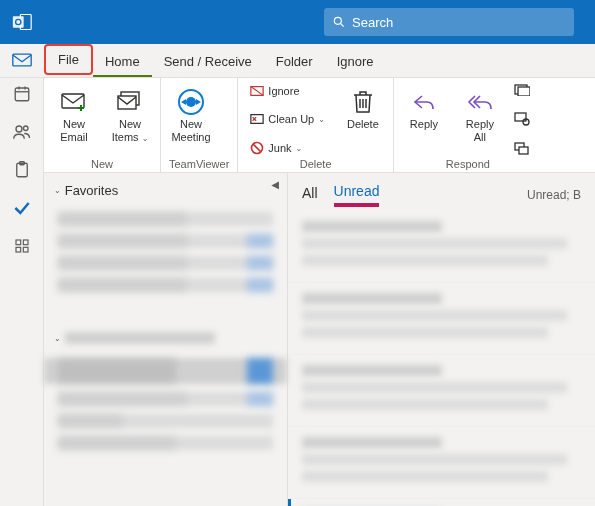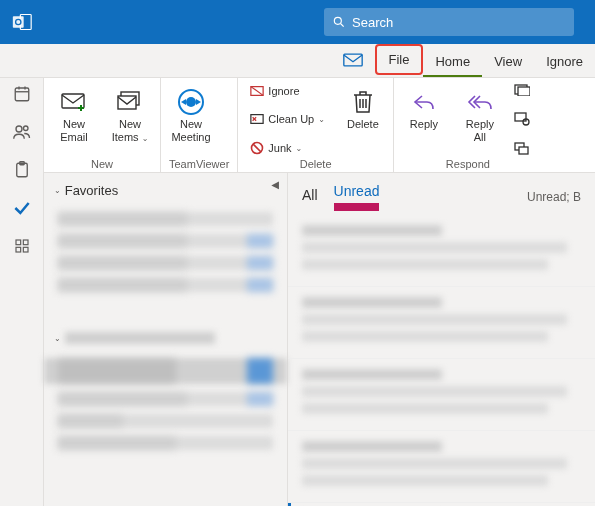--- a/index.html
+++ b/index.html
@@ -3,21 +3,21 @@
 <meta charset="utf-8">
 <style>
 * { margin: 0; padding: 0; box-sizing: border-box; font-family: "Segoe UI", sans-serif; }
 body { width: 595px; height: 506px; overflow: hidden; background: #f3f2f1; font-size: 12px; color: #323130; }
 
 .titlebar { height: 44px; background: #106ebe; display: flex; align-items: center; }
 .app-icon { width: 44px; height: 44px; display: flex; align-items: center; justify-content: center; color: #fff; }
 .search-wrap { margin-left: 280px; }
 .search { width: 250px; height: 28px; background: rgba(255,255,255,0.25); border-radius: 3px; display: flex; align-items: center; padding: 0 8px; color: #fff; font-size: 13px; }
 
-.ribbon-tabs { height: 34px; background: #f3f2f1; display: flex; align-items: flex-end; position: relative; border-bottom: 1px solid #e1dfdd; justify-content: flex-end; }
+.ribbon-tabs { height: 34px; background: #f3f2f1; display: flex; align-items: flex-end; position: relative; border-bottom: 1px solid #e1dfdd; }
 .rail-compose { width: 44px; height: 34px; display: flex; align-items: center; justify-content: center; color: #0f6cbd; }
 .tab { padding: 8px 12px 8px; font-size: 13px; cursor: pointer; color: #323130; }
 .tab.file-highlight { border: 2px solid #e63e33; border-radius: 4px; padding: 6px 12px; margin-bottom: 2px; }
 .tab.active { border-bottom: 2px solid #4d7c0f; padding-bottom: 6px; }
 
 .main { display: flex; height: calc(506px - 44px - 34px); }
 
 .rail { width: 44px; background: #f3f2f1; border-right: 1px solid #e1dfdd; display: flex; flex-direction: column; align-items: center; padding-top: 6px; gap: 18px; }
 .rail-item { width: 20px; height: 20px; display: flex; align-items: center; justify-content: center; color: #605e5c; }
 .rail-item.active { color: #0f6cbd; }
@@ -42,21 +42,21 @@
 .blur-row .a { width:60%; }
 .blur-row .b { width:12%; background:#a8c4e6; }
 .blur-row.sel { background:#d0d0d0; margin-left:0; margin-right:0; padding:0 14px; height:26px; align-items:center; }
 .blur-row.sel .a{ width:55%; background:#bfbfbf; }
 .blur-row.sel .b{ background:#5a97d6; }
 .section2 { margin-top: 30px; }
 
 .reading-pane { flex: 1; }
 .filter-row { display: flex; align-items: center; padding: 10px 14px 4px; gap: 16px; font-size: 14px; }
 .filter { cursor: pointer; color: #323130; padding-bottom: 4px; }
-.filter.active { color: #0f6cbd; border-bottom: 8px solid #be185d; }
+.filter.active { color: #0f6cbd; border-bottom: 4px solid #be185d; }
 .filter-status { margin-left: auto; font-size: 12px; color: #605e5c; }
 .msg { padding: 10px 14px; border-bottom: 1px solid #eee; position:relative; }
 .msg.unread::before { content:""; position:absolute; left:0; top:0; bottom:0; width:3px; background:#0f6cbd; }
 .mline { height: 11px; background: #dcdcdc; filter: blur(3px); margin-bottom: 6px; border-radius:2px; }
 .mline.w1 { width: 50%; background:#cfcfcf; }
 .mline.w2 { width: 95%; }
 .mline.w3 { width: 88%; }
 
 svg { display:block; }
 .chev { font-size: 8px; color: #605e5c; }
@@ -85,21 +85,22 @@
 
 <div class="ribbon-tabs">
   <div class="rail-compose">
     <svg width="20" height="14" viewBox="0 0 24 16" fill="none" stroke="#0f6cbd" stroke-width="1.6">
         <rect x="1" y="1" width="22" height="14" rx="1"></rect>
         <polyline points="1,2 12,10 23,2"></polyline>
       </svg>
   </div>
   <div class="tab file-highlight">File</div>
   <div class="tab active">Home</div>
-  <div class="tab">View</div>
+  <div class="tab">Send / Receive</div>
+  <div class="tab">Folder</div>
   <div class="tab">Ignore</div>
 </div>
 
 <div class="main">
   <div class="rail">
     <div class="rail-item">
         <svg width="18" height="18" viewBox="0 0 24 24" fill="none" stroke="currentColor" stroke-width="1.8">
           <rect x="3" y="4" width="18" height="17" rx="2"></rect>
           <line x1="3" y1="9" x2="21" y2="9"></line>
           <line x1="8" y1="2" x2="8" y2="6"></line>

